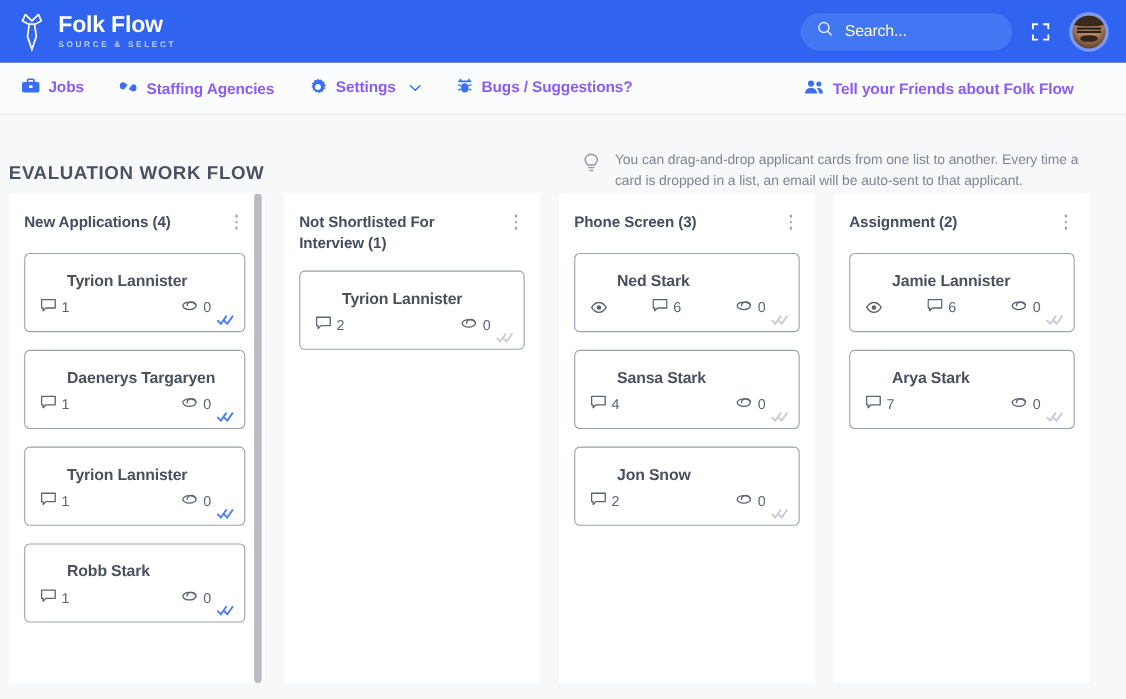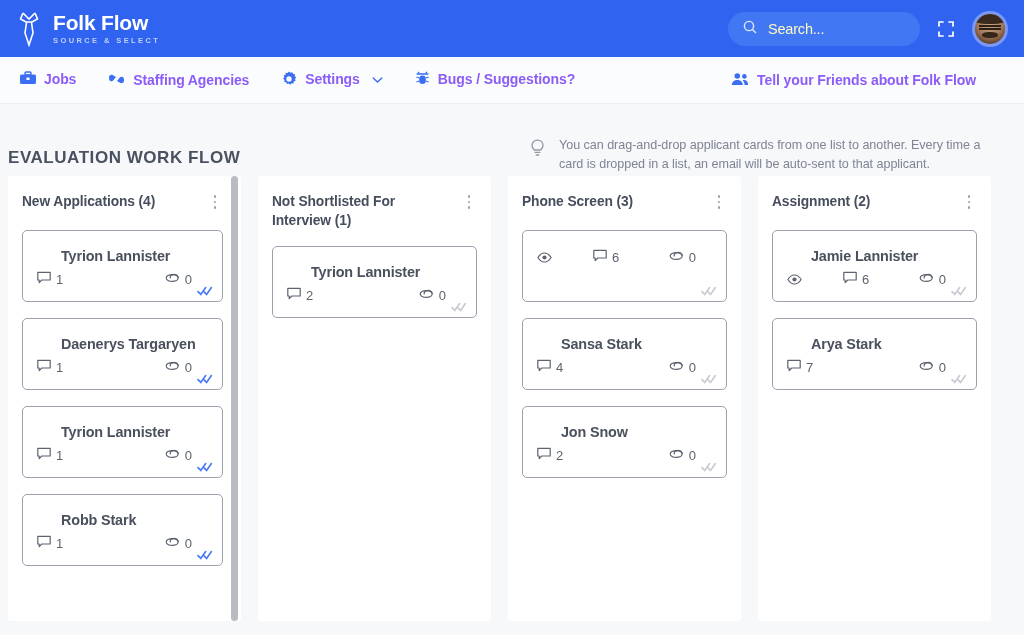--- a/index.html
+++ b/index.html
@@ -457,20 +457,21 @@
       <div class="col-head">
         <div class="col-title">Phone Screen (3)</div>
         <div class="col-menu">
           <i></i>
           <i></i>
           <i></i>
         </div>
       </div>
       <div class="cards">
         <div class="card">
+          <div class="card-name">Ned Stark</div>
           <div class="card-meta">
             <span class="meta-eye">
               <svg width="15" height="11" viewBox="0 0 15 11" fill="none" stroke="#5d636f" stroke-width="1.2">
                 <path d="M0.9 5.5 C3 2 5.2 1 7.5 1 C9.8 1 12 2 14.1 5.5 C12 9 9.8 10 7.5 10 C5.2 10 3 9 0.9 5.5 Z"></path>
                 <circle cx="7.5" cy="5.5" r="2.1" fill="#5d636f" stroke="none"></circle>
               </svg>
             </span>
             <span class="meta-cm shifted">
               <span><svg width="14" height="13" viewBox="0 0 14 13" fill="none" stroke="#5d636f" stroke-width="1.2" stroke-linejoin="round">
                   <path d="M0.8 1.4 h12.4 v7.6 h-8.4 l-2.6 2.6 v-2.6 h-1.4 Z"></path>

